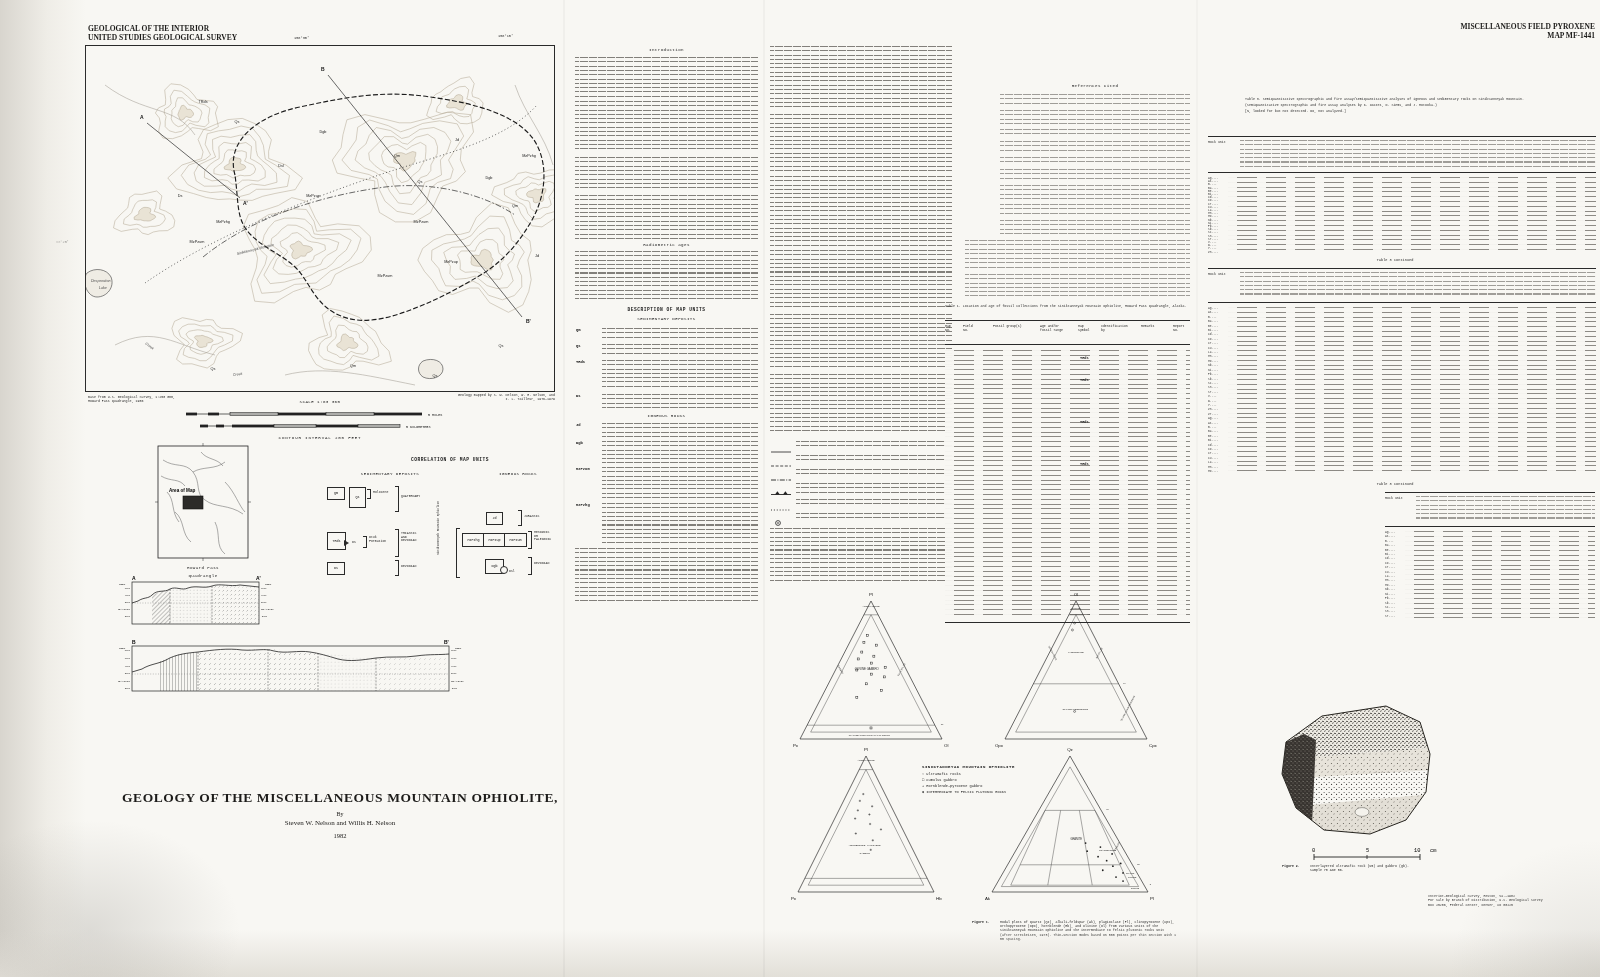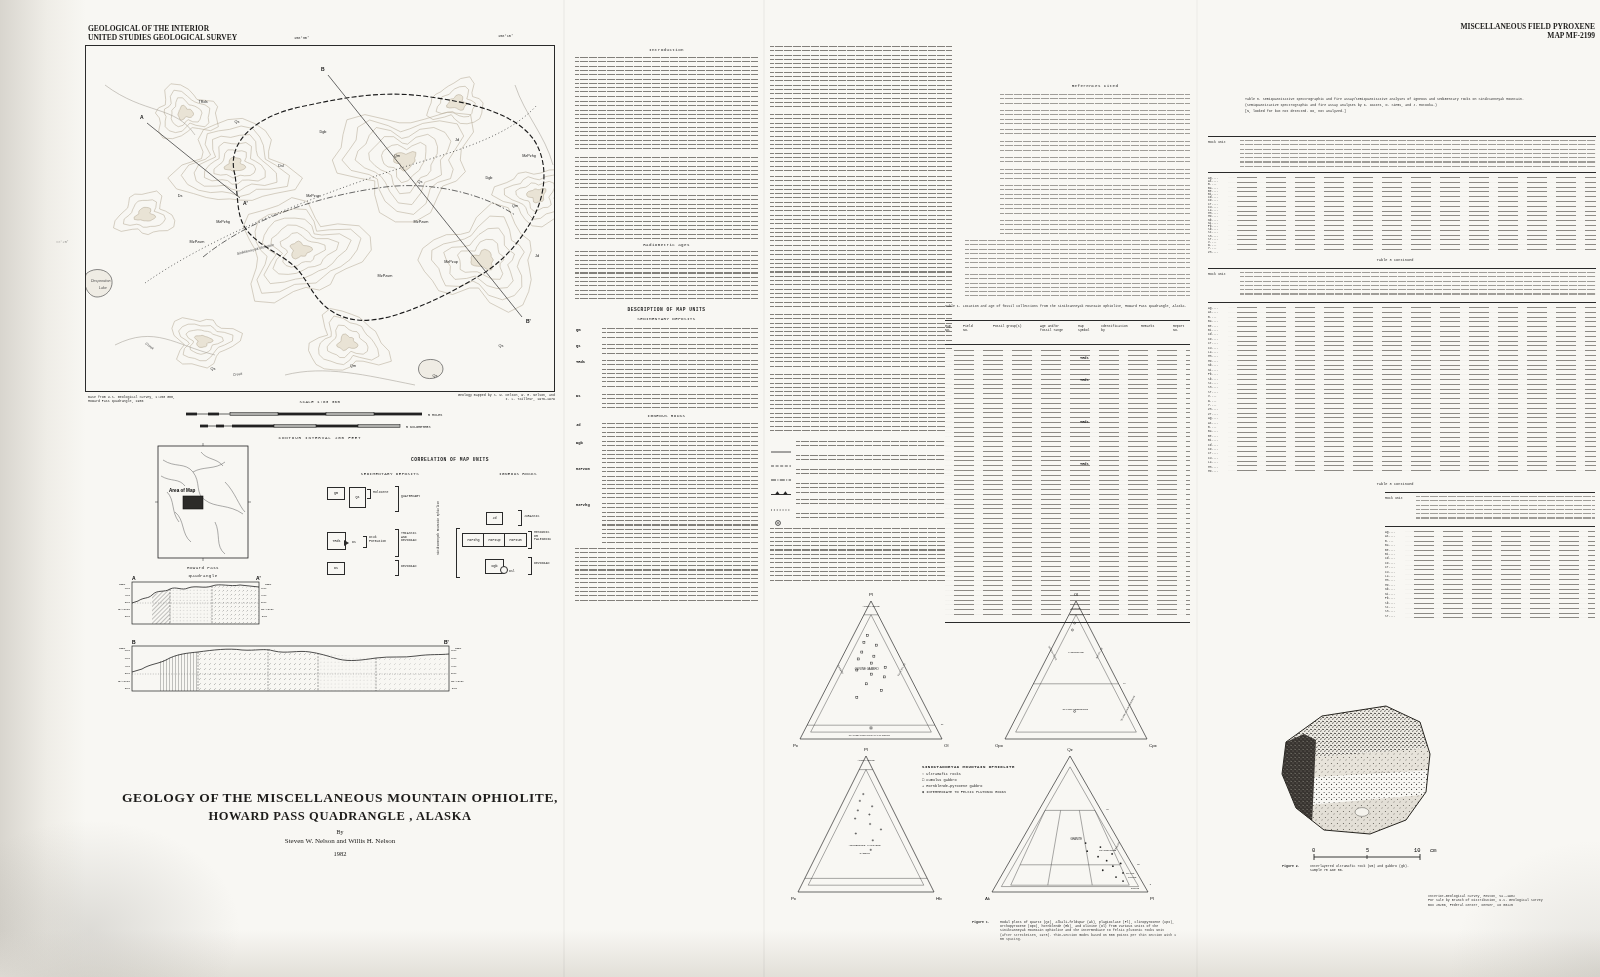--- a/index.html
+++ b/index.html
@@ -38,21 +38,21 @@
 <body>
 
 <div id="sheet">
 
   <div class="abs serif" style="left:88px;top:24px;font-weight:bold;font-size:7.5px;line-height:9px;">
     <div>GEOLOGICAL OF THE INTERIOR</div>
     <div>UNITED STUDIES GEOLOGICAL SURVEY</div>
   </div>
   <div class="abs serif" style="left:1340px;top:22px;width:255px;text-align:right;font-weight:bold;font-size:7.5px;line-height:9px;">
     <div>MISCELLANEOUS FIELD PYROXENE</div>
-    <div>MAP MF-2199</div>
+    <div>MAP MF-1441</div>
   </div>
 
   <div class="abs tiny2" style="left:294px;top:36px;">158°30'</div>
   <div class="abs tiny2" style="left:498px;top:34px;">158°15'</div>
   <div class="abs tiny2" style="left:56px;top:240px;">68°25'</div>
   <svg id="topo" class="abs" style="left:85px;top:45px;" width="470" height="347" viewBox="0 0 470 347">
       <path d="M159.2,120.0L160.9,122.1L159.5,123.9L157.2,125.0L154.9,125.5L152.7,125.5L150.9,125.6L149.0,126.2L147.1,125.9L145.6,124.9L143.1,124.8L139.6,124.2L139.0,122.1L141.8,120.0L144.1,118.9L144.2,117.6L144.2,116.0L145.0,114.4L146.5,112.8L148.8,112.2L151.1,112.8L153.3,113.2L155.5,113.8L156.1,115.8L155.0,118.0L155.8,118.9L159.2,120.0Z" fill="#e9e3d5" stroke="#b6ab97" stroke-width="0.55"></path>
       <path d="M168.4,120.0L170.7,124.0L169.2,127.9L165.2,130.5L159.5,130.8L155.0,130.2L151.8,131.7L148.0,133.0L144.6,131.1L141.6,129.5L135.4,130.1L128.9,128.6L129.0,124.0L133.8,120.0L137.1,117.5L138.5,115.3L139.2,112.6L139.8,108.5L142.7,104.9L147.6,104.9L152.2,106.2L156.9,105.8L161.3,107.2L161.3,112.2L159.6,116.1L162.7,117.6L168.4,120.0Z" fill="none" stroke="#b6ab97" stroke-width="0.55"></path>
       <path d="M176.3,120.0L180.2,125.8L180.2,132.4L173.1,136.0L163.3,135.0L157.4,135.2L152.9,138.9L147.0,139.2L142.5,135.5L137.0,134.7L127.0,135.9L119.4,132.5L119.7,125.8L124.3,120.0L129.7,116.1L134.2,113.5L134.2,109.1L133.8,101.6L139.0,97.3L146.7,98.7L153.3,99.0L160.9,97.5L166.5,101.4L165.9,109.0L165.4,113.7L170.2,116.1L176.3,120.0Z" fill="none" stroke="#b6ab97" stroke-width="0.55"></path>
       <path d="M182.8,120.0L191.3,127.9L192.0,137.2L179.7,140.5L166.8,139.0L160.6,141.7L154.1,146.1L146.3,143.9L140.2,140.2L131.3,141.1L119.3,141.2L111.2,135.9L109.1,127.9L113.5,120.0L124.0,115.0L130.6,112.0L127.8,104.7L127.5,94.5L136.0,91.2L145.7,92.4L154.6,90.3L164.8,89.6L170.7,96.6L171.2,105.3L172.6,110.8L176.4,114.9L182.8,120.0Z" fill="none" stroke="#b6ab97" stroke-width="0.55"></path>
@@ -326,21 +326,20 @@
         <text x="333" y="23">6000</text>
       <text x="333" y="31">4000</text>
         <text x="333" y="38">2000</text>
       <text x="333" y="46">SEA LEVEL</text>
         <text x="333" y="53">-2000</text>
     </g>
   </svg>
 
   <div class="abs serif" style="left:110px;top:790px;width:460px;text-align:center;">
     <div style="font-weight:bold;font-size:13.5px;letter-spacing:.6px;">GEOLOGY OF THE MISCELLANEOUS MOUNTAIN OPHIOLITE,</div>
-    <div style="font-weight:bold;font-size:12.5px;letter-spacing:.6px;margin-top:3px;">HOWARD PASS QUADRANGLE , ALASKA</div>
     <div style="font-size:6px;margin-top:5px;">By</div>
     <div style="font-size:7px;margin-top:2px;">Steven W. Nelson and Willis H. Nelson</div>
     <div style="font-size:6.5px;margin-top:5px;">1982</div>
   </div>
 
   <div class="abs h2" style="left:575px;top:48px;width:183px;">Introduction</div>
   <div class="abs pt" style="left:575px;top:57px;width:183px;height:40px;"></div>
   <div class="abs pt" style="left:575px;top:101px;width:183px;height:52px;"></div>
   <div class="abs pt" style="left:575px;top:157px;width:183px;height:34px;"></div>
   <div class="abs pt" style="left:575px;top:195px;width:183px;height:44px;"></div>

